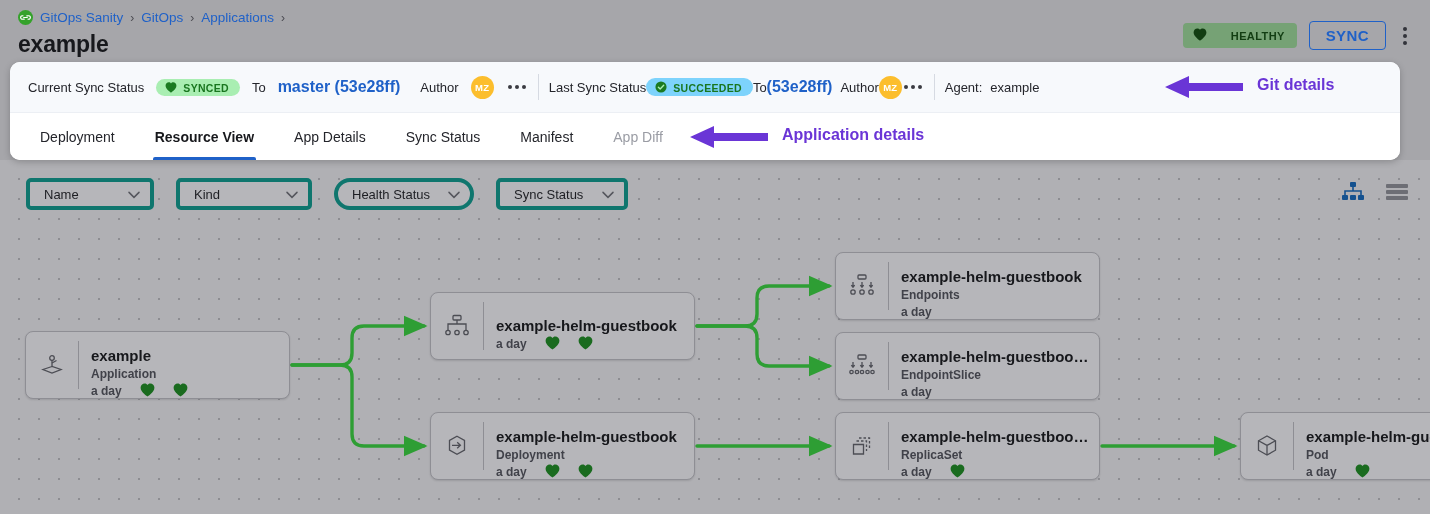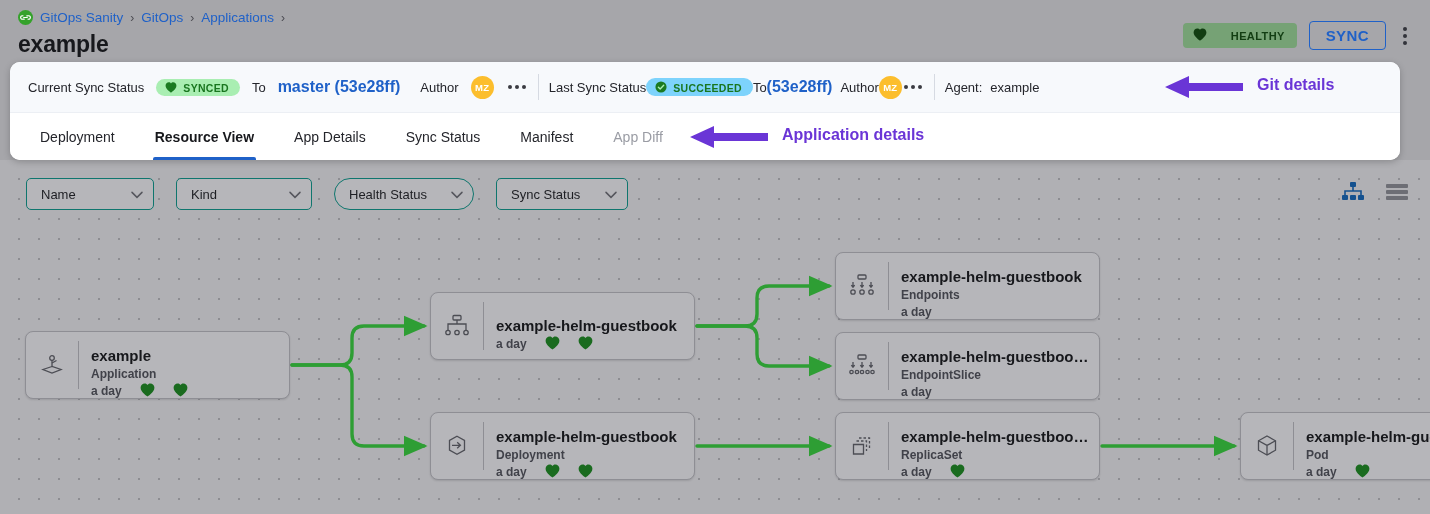--- a/index.html
+++ b/index.html
@@ -152,21 +152,21 @@
   
   #filter-bar {
     position: absolute; left: 0; top: 173px;
     width: 1430px; height: 42px;
     display: flex; align-items: center;
     z-index: 3;
   }
   .filter-select {
     margin-left: 0;
     height: 32px;
-    border: 1px solid #0f766e;
+    border: 4px solid #0f766e;
     border-radius: 5px;
     background: #b6b6ba;
     display: flex; align-items: center; justify-content: space-between;
     padding: 0 10px 0 14px;
     font-size: 13px; color: #1d1e23;
     cursor: pointer;
   }
   .chev { margin-left: 14px; color: #55565d; display:block; }
   #filters { display: flex; align-items: center; gap: 22px; padding-left: 26px; }
   #view-toggles { position: absolute; right: 22px; display: flex; align-items: center; gap: 22px; }

